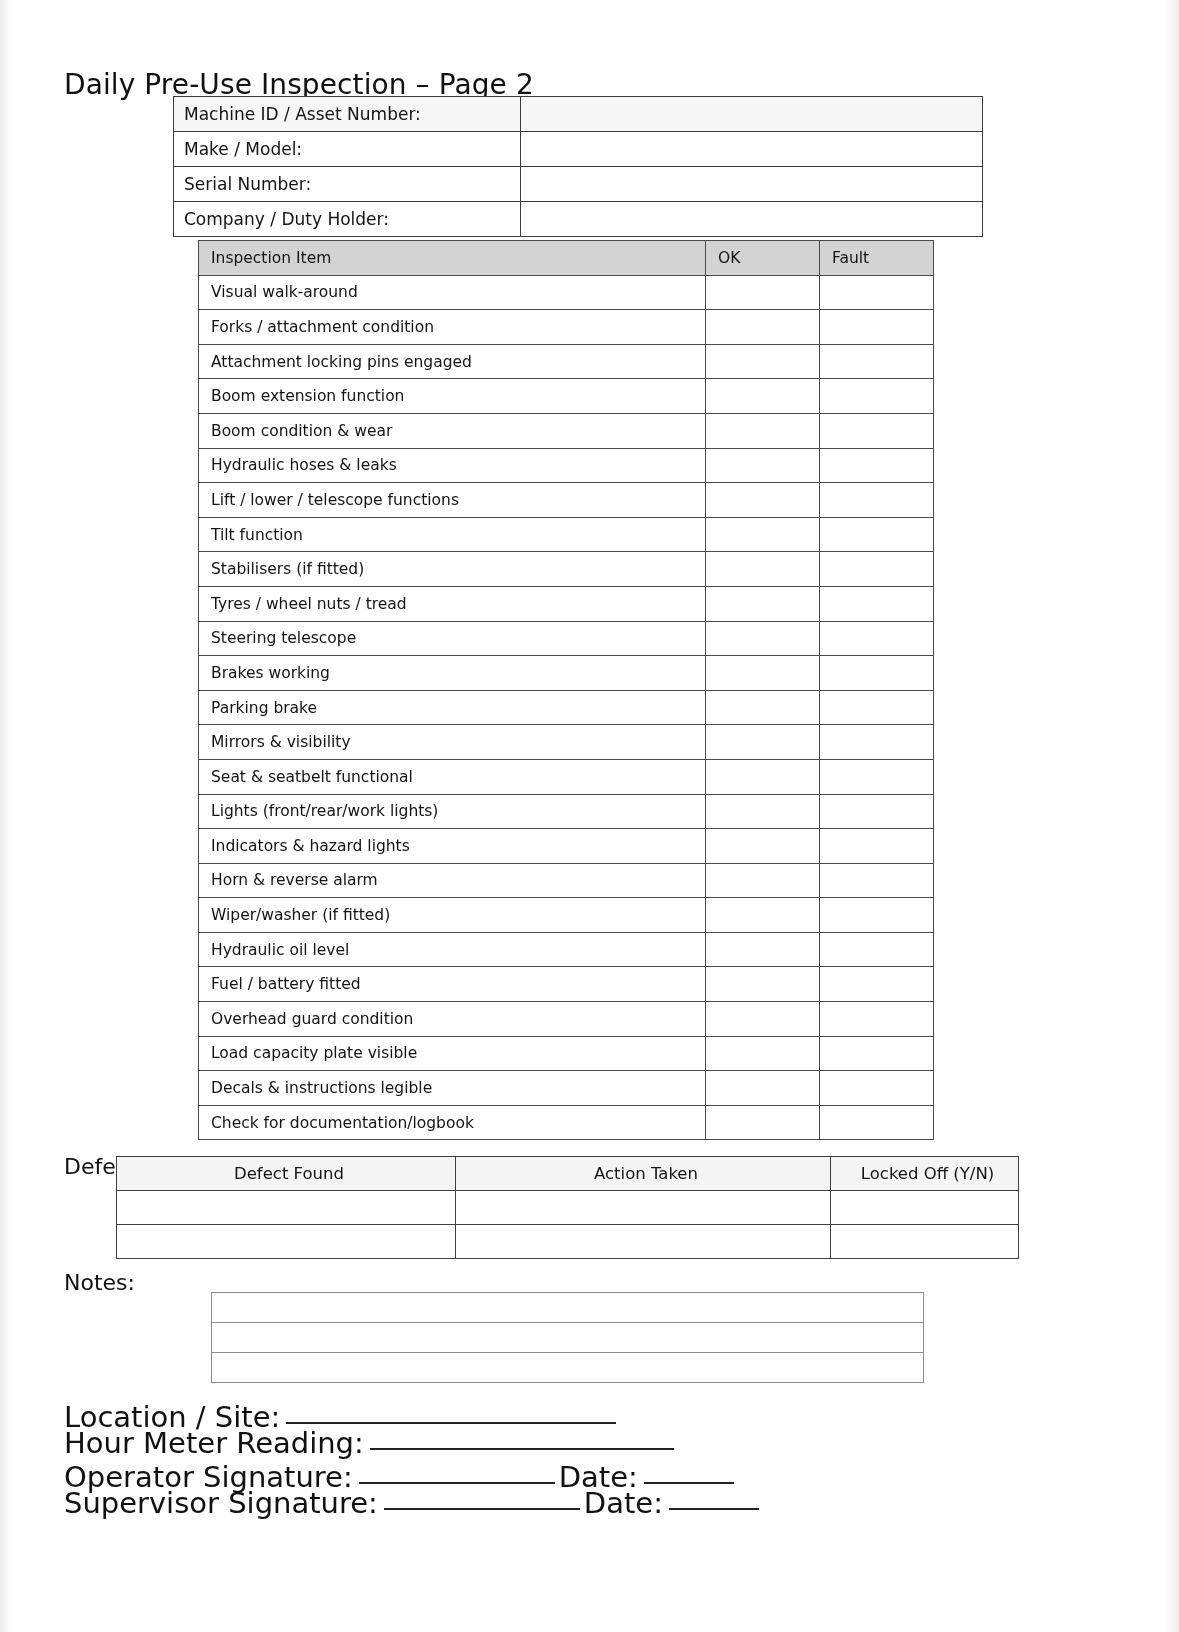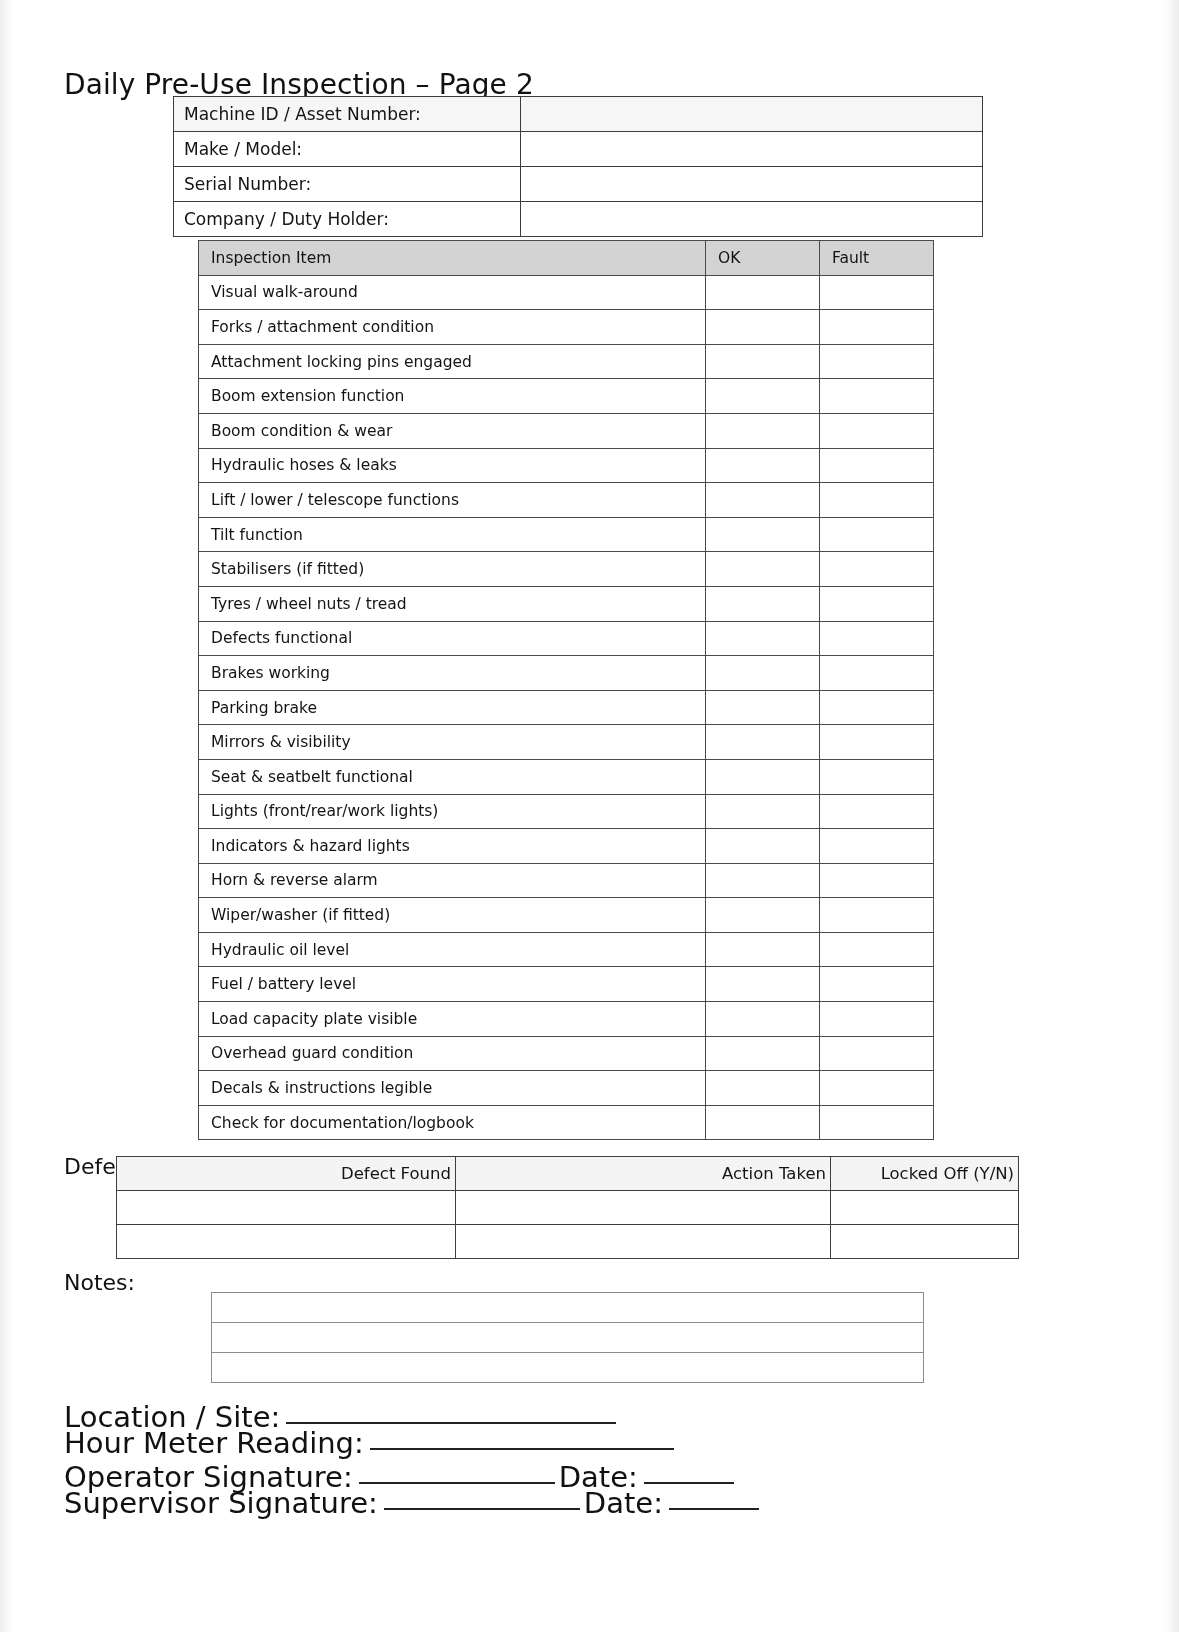--- a/index.html
+++ b/index.html
@@ -125,21 +125,21 @@
     width: 902px;
     border-collapse: collapse;
     table-layout: fixed;
   }
   .defects-table th, .defects-table td {
     border: 1.4px solid #3f3f3f;
     height: 33px;
     padding: 0 4px 0 10px;
     font-size: 16.5px;
     font-weight: 400;
-    text-align: right;
+    text-align: center;
     vertical-align: middle;
     color: #141414;
   }
   .defects-table thead th { background: #f4f4f4; }
   .defects-table col.d-found  { width: 339px; }
   .defects-table col.d-action { width: 375px; }
   .defects-table col.d-lock   { width: 188px; }
 
   
   .notes-label {
@@ -275,21 +275,21 @@
             <td>Stabilisers (if fitted)</td>
             <td></td>
             <td></td>
           </tr>
           <tr>
             <td>Tyres / wheel nuts / tread</td>
             <td></td>
             <td></td>
           </tr>
           <tr>
-            <td>Defects functional</td>
+            <td>Steering telescope</td>
             <td></td>
             <td></td>
           </tr>
           <tr>
             <td>Brakes working</td>
             <td></td>
             <td></td>
           </tr>
           <tr>
             <td>Parking brake</td>
@@ -325,31 +325,31 @@
             <td>Wiper/washer (if fitted)</td>
             <td></td>
             <td></td>
           </tr>
           <tr>
             <td>Hydraulic oil level</td>
             <td></td>
             <td></td>
           </tr>
           <tr>
-            <td>Fuel / battery level</td>
+            <td>Fuel / battery fitted</td>
+            <td></td>
+            <td></td>
+          </tr>
+          <tr>
+            <td>Overhead guard condition</td>
             <td></td>
             <td></td>
           </tr>
           <tr>
             <td>Load capacity plate visible</td>
-            <td></td>
-            <td></td>
-          </tr>
-          <tr>
-            <td>Overhead guard condition</td>
             <td></td>
             <td></td>
           </tr>
           <tr>
             <td>Decals &amp; instructions legible</td>
             <td></td>
             <td></td>
           </tr>
           <tr>
             <td>Check for documentation/logbook</td>

